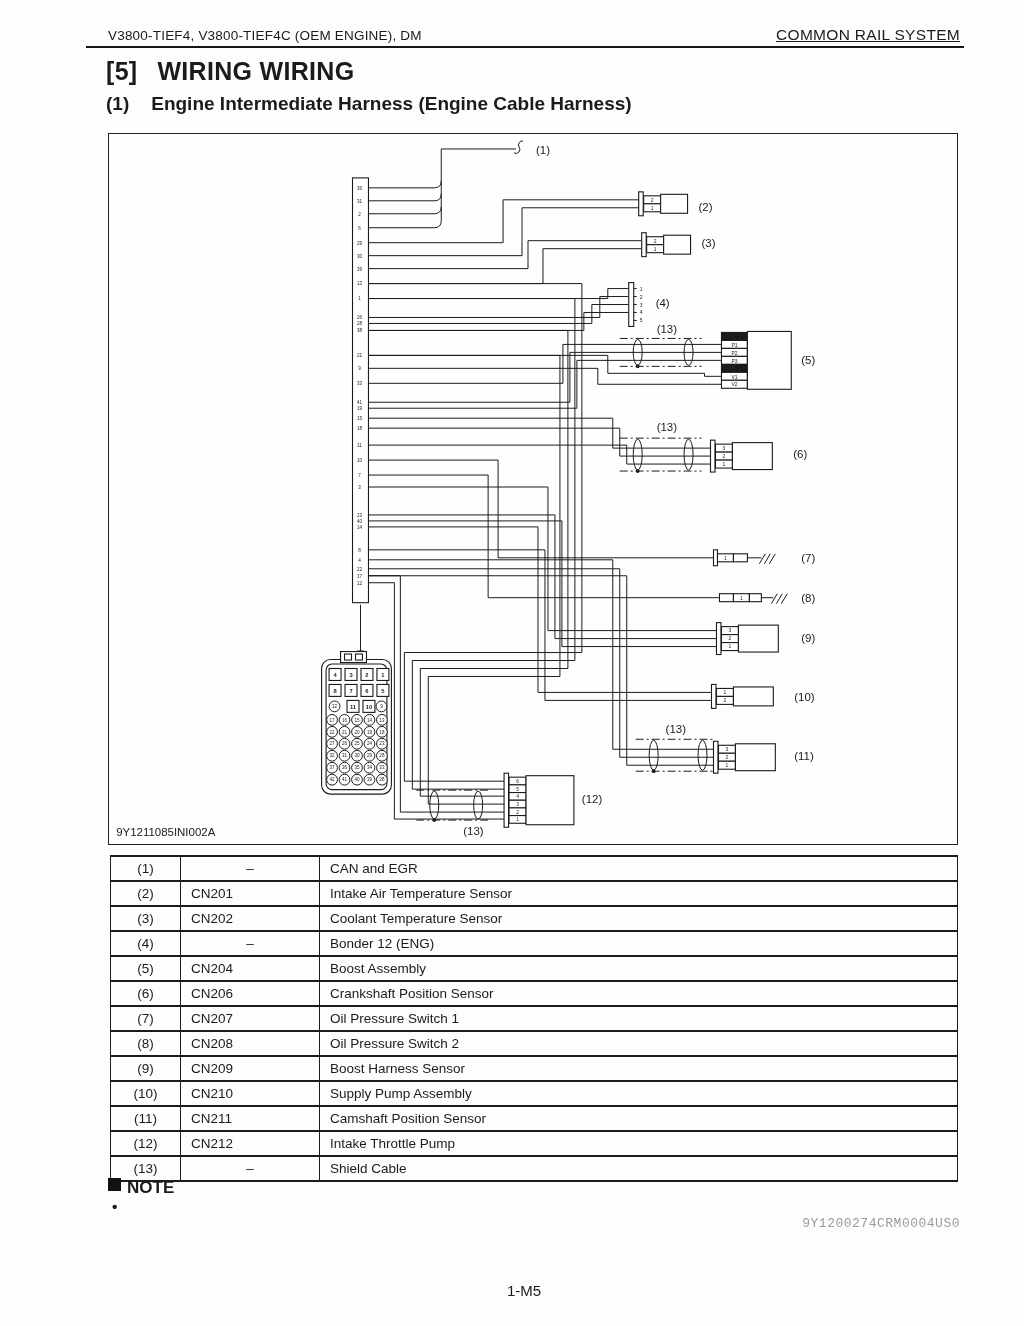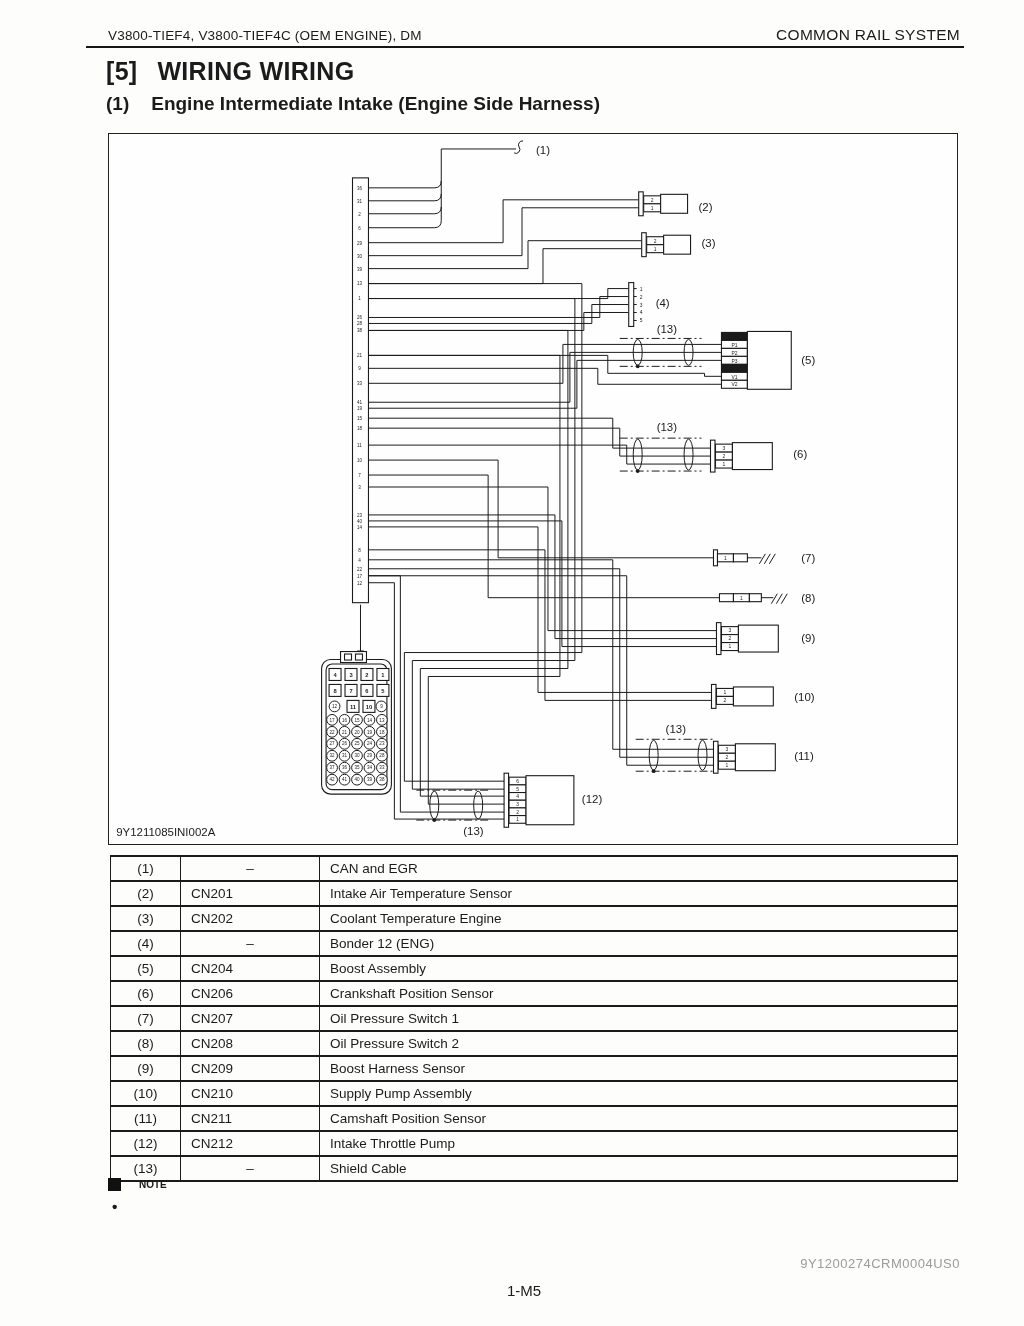--- a/index.html
+++ b/index.html
@@ -1,54 +1,54 @@
 <!DOCTYPE html>
 <html><head>
 <meta charset="utf-8">
 <style>
   html,body{margin:0;padding:0;background:#e8e8e6;}
   .page{position:relative;width:1024px;height:1326px;background:#fdfdfc;margin:0 auto;
         font-family:"Liberation Sans",sans-serif;color:#1b1b1b;overflow:hidden;}
   .hdr-left{position:absolute;left:108px;top:28px;font-size:13.5px;letter-spacing:.2px;}
-  .hdr-right{position:absolute;right:64px;top:26px;font-size:15.5px;letter-spacing:.3px;}
+  .hdr-right{position:absolute;right:64px;top:26px;font-size:15.5px;letter-spacing:.3px;text-decoration:underline;}
   .hdr-rule{position:absolute;left:86px;top:46px;width:878px;height:2.4px;background:#161616;}
   .sec-title{position:absolute;left:106px;top:57px;font-size:25px;font-weight:bold;display:flex;gap:20px;letter-spacing:.3px;}
   .sub-title{position:absolute;left:106px;top:93px;font-size:19px;font-weight:bold;display:flex;gap:22px;}
   .frame{position:absolute;left:108px;top:133px;width:850px;height:712px;border:1.3px solid #222;box-sizing:border-box;background:#fefefe;}
   .frame svg{display:block;width:100%;height:100%;}
   svg text{font-family:"Liberation Sans",sans-serif;fill:#1b1b1b;}
   .callout{font-size:11.5px;}
   .legend{position:absolute;left:110px;top:855px;width:848px;border-collapse:collapse;table-layout:fixed;font-size:13.5px;}
   .legend td{border:1.5px solid #1b1b1b;border-top-width:2.3px;border-bottom-width:2.3px;height:21px;padding:1px 10px;}
   .legend td.c-ref{width:65px;text-align:center;padding:1px 2px;}
   .legend td.c-code{width:118px;}
   .legend td.c-code.dash{text-align:center;}
-  .note-head{position:absolute;left:108px;top:1178px;font-size:10px;font-weight:bold;display:flex;align-items:center;gap:18px;}
+  .note-head{position:absolute;left:108px;top:1178px;font-size:17px;font-weight:bold;display:flex;gap:6px;}
   .note-sq{display:inline-block;width:13px;height:13px;background:#111;}
   .note-line{position:absolute;left:112px;top:1198px;font-size:15.5px;font-weight:bold;display:flex;gap:12px;width:860px;}
-  .doc-code{position:absolute;right:64px;top:1216px;font-size:13px;color:#9b9b9b;font-family:Liberation Sans, sans-serif;letter-spacing:.5px;margin-top:40px;}
+  .doc-code{position:absolute;right:64px;top:1216px;font-size:13px;color:#9b9b9b;font-family:Liberation Mono, monospace;letter-spacing:.5px;}
   .page-num{position:absolute;left:12px;top:1282px;width:1024px;text-align:center;font-size:15px;}
   .issue{position:absolute;right:64px;top:1299px;font-size:13.5px;margin-top:36px;}
 </style>
 </head>
 <body>
 
 <div class="page">
 
   <div class="hdr-left">V3800-TIEF4, V3800-TIEF4C (OEM ENGINE), DM</div>
   <div class="hdr-right">COMMON RAIL SYSTEM</div>
   <div class="hdr-rule"></div>
 
   <div class="sec-title">
     <span>[5]</span>
     <span>WIRING WIRING</span>
   </div>
   <div class="sub-title">
     <span>(1)</span>
-    <span>Engine Intermediate Intake (Engine Side Harness)</span>
+    <span>Engine Intermediate Harness (Engine Cable Harness)</span>
   </div>
 
   <div class="frame">
     <svg id="wiring-svg" viewBox="0 0 850 712">
       <g id="g-wires">
           <path d="M260 54 H326 q7 0 7 -7" fill="none" stroke="#1b1b1b" stroke-width="1"></path>
           <path d="M260 67 H326 q7 0 7 -7" fill="none" stroke="#1b1b1b" stroke-width="1"></path>
           <path d="M260 80 H326 q7 0 7 -7" fill="none" stroke="#1b1b1b" stroke-width="1"></path>
           <path d="M408 15 H333 V87 q0 7 -7 7 H260" fill="none" stroke="#1b1b1b" stroke-width="1"></path>
           <path d="M260 109 H395 V66 H531" fill="none" stroke="#1b1b1b" stroke-width="1"></path>
@@ -358,21 +358,21 @@
           <td class="c-name">CAN and EGR</td>
         </tr>
         <tr>
           <td class="c-ref">(2)</td>
           <td class="c-code">CN201</td>
           <td class="c-name">Intake Air Temperature Sensor</td>
         </tr>
         <tr>
           <td class="c-ref">(3)</td>
           <td class="c-code">CN202</td>
-          <td class="c-name">Coolant Temperature Engine</td>
+          <td class="c-name">Coolant Temperature Sensor</td>
         </tr>
         <tr>
           <td class="c-ref">(4)</td>
           <td class="c-code dash">–</td>
           <td class="c-name">Bonder 12 (ENG)</td>
         </tr>
         <tr>
           <td class="c-ref">(5)</td>
           <td class="c-code">CN204</td>
           <td class="c-name">Boost Assembly</td>

